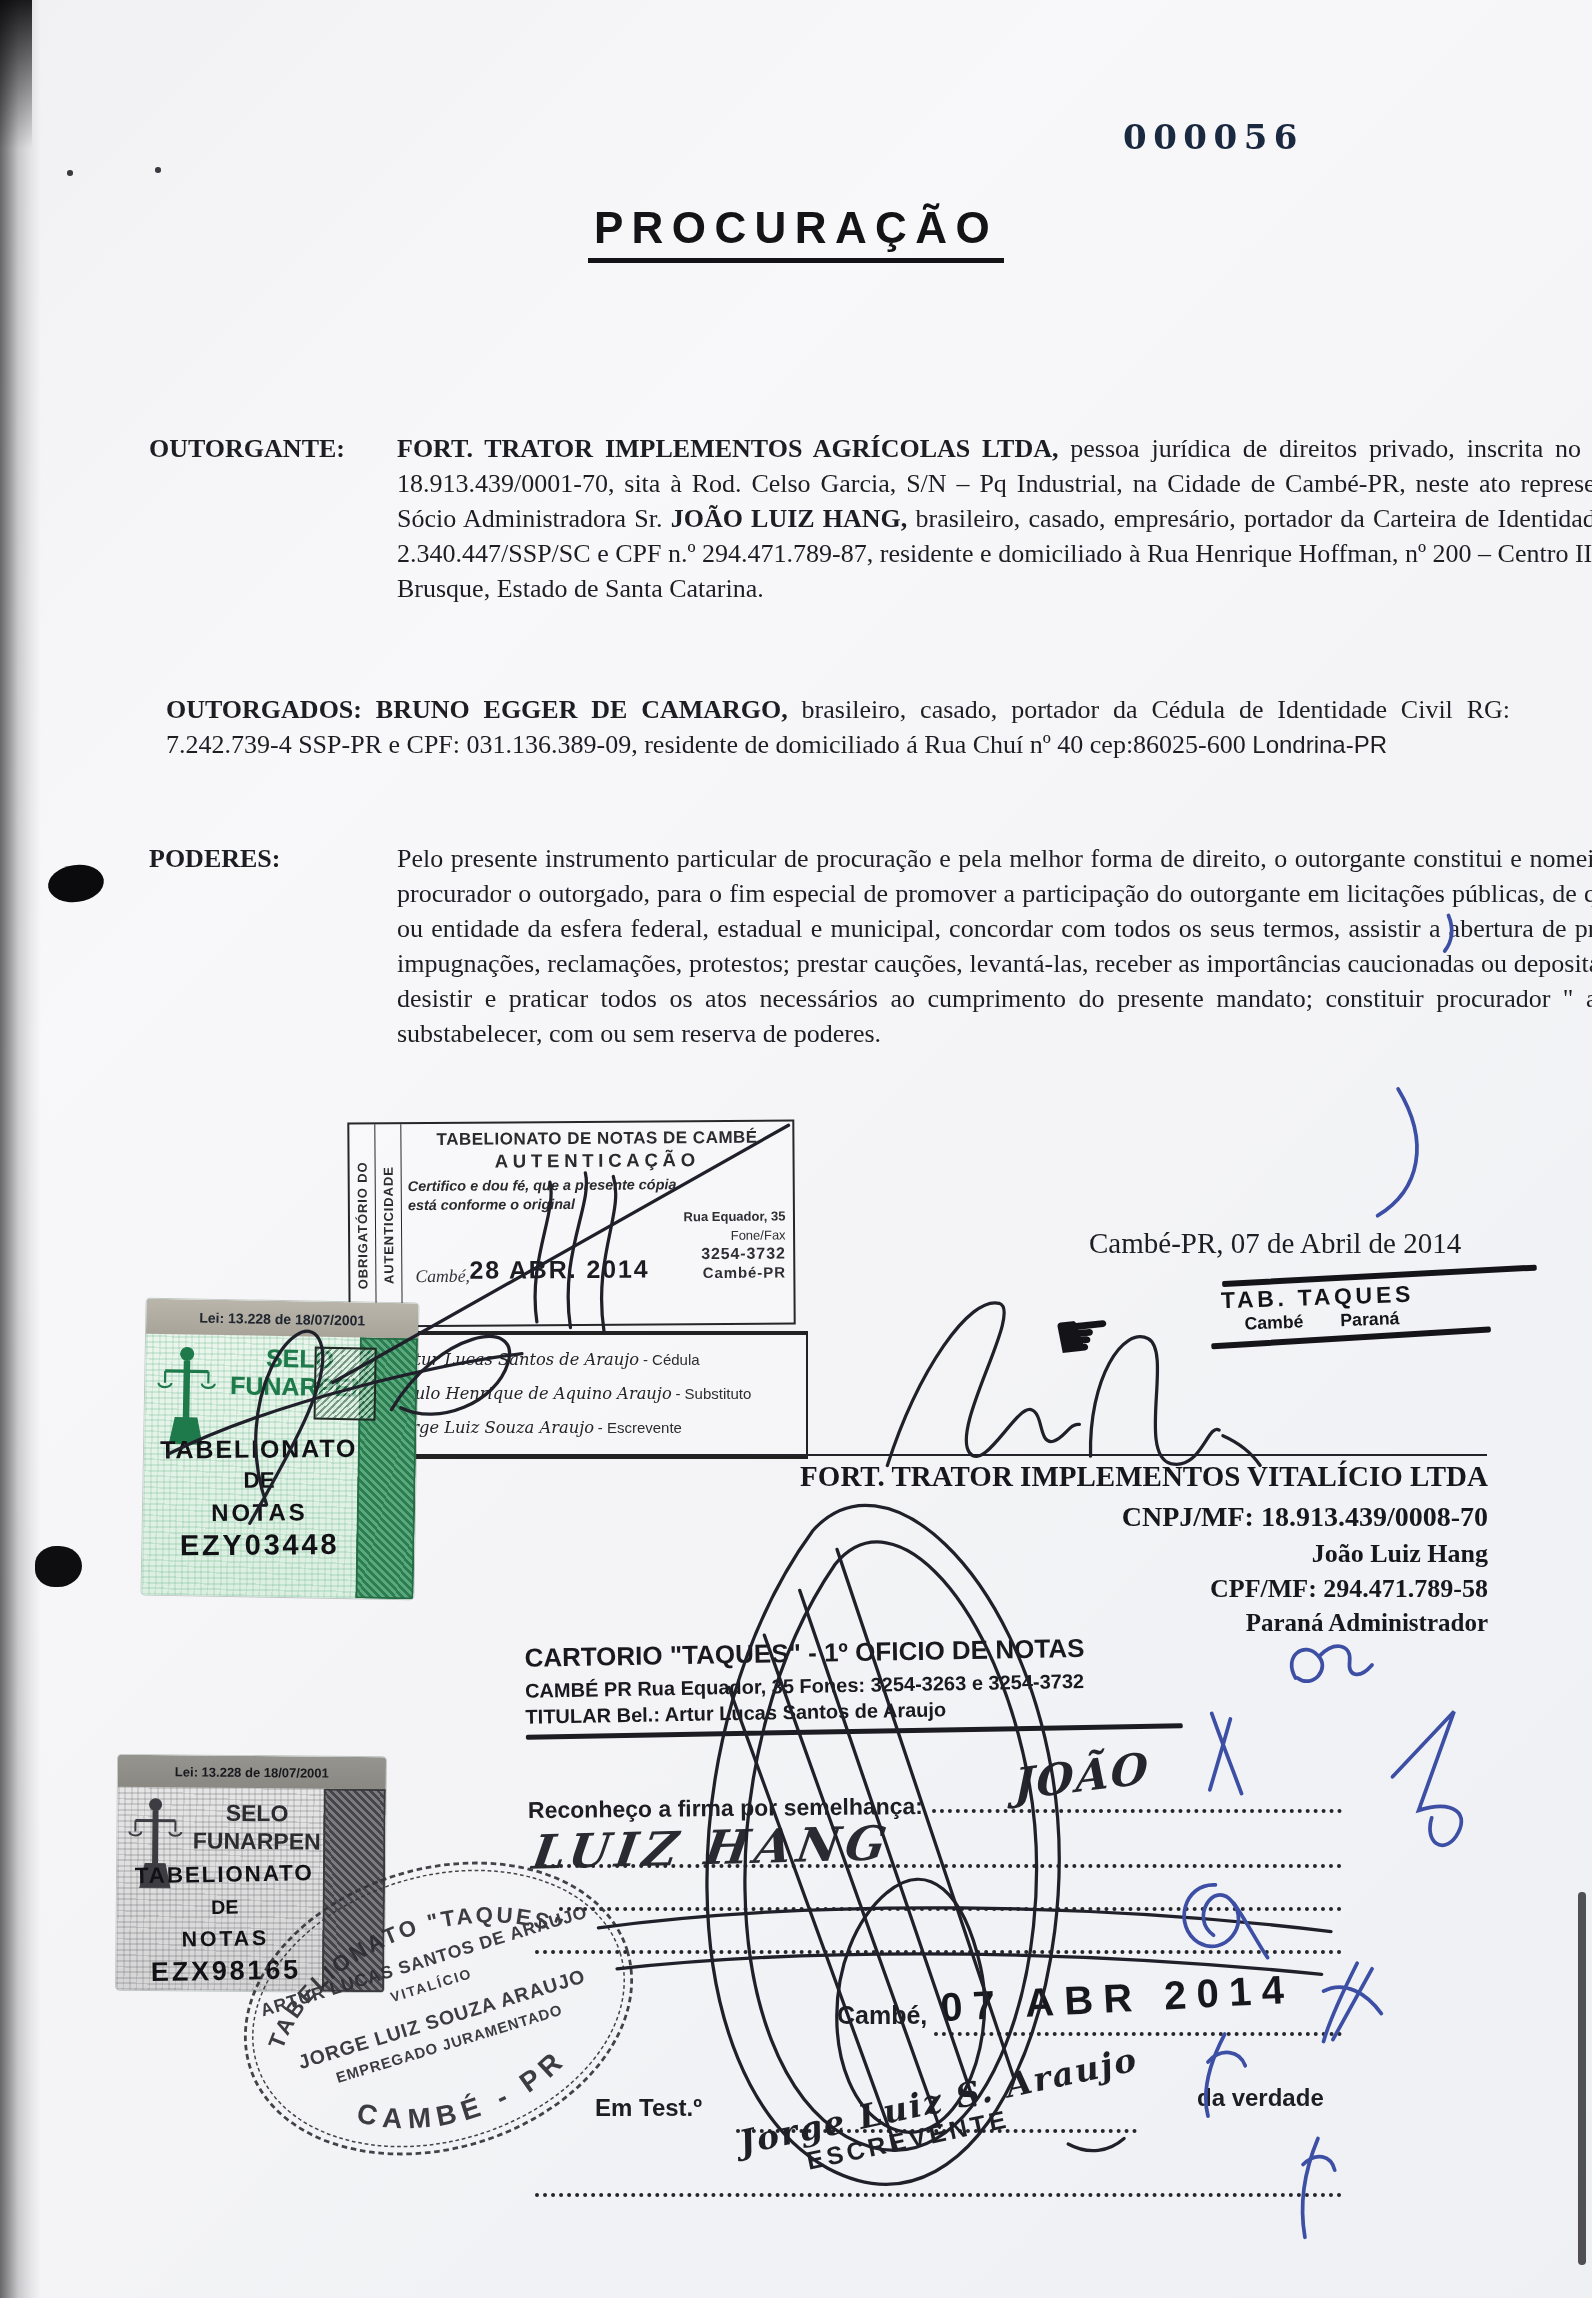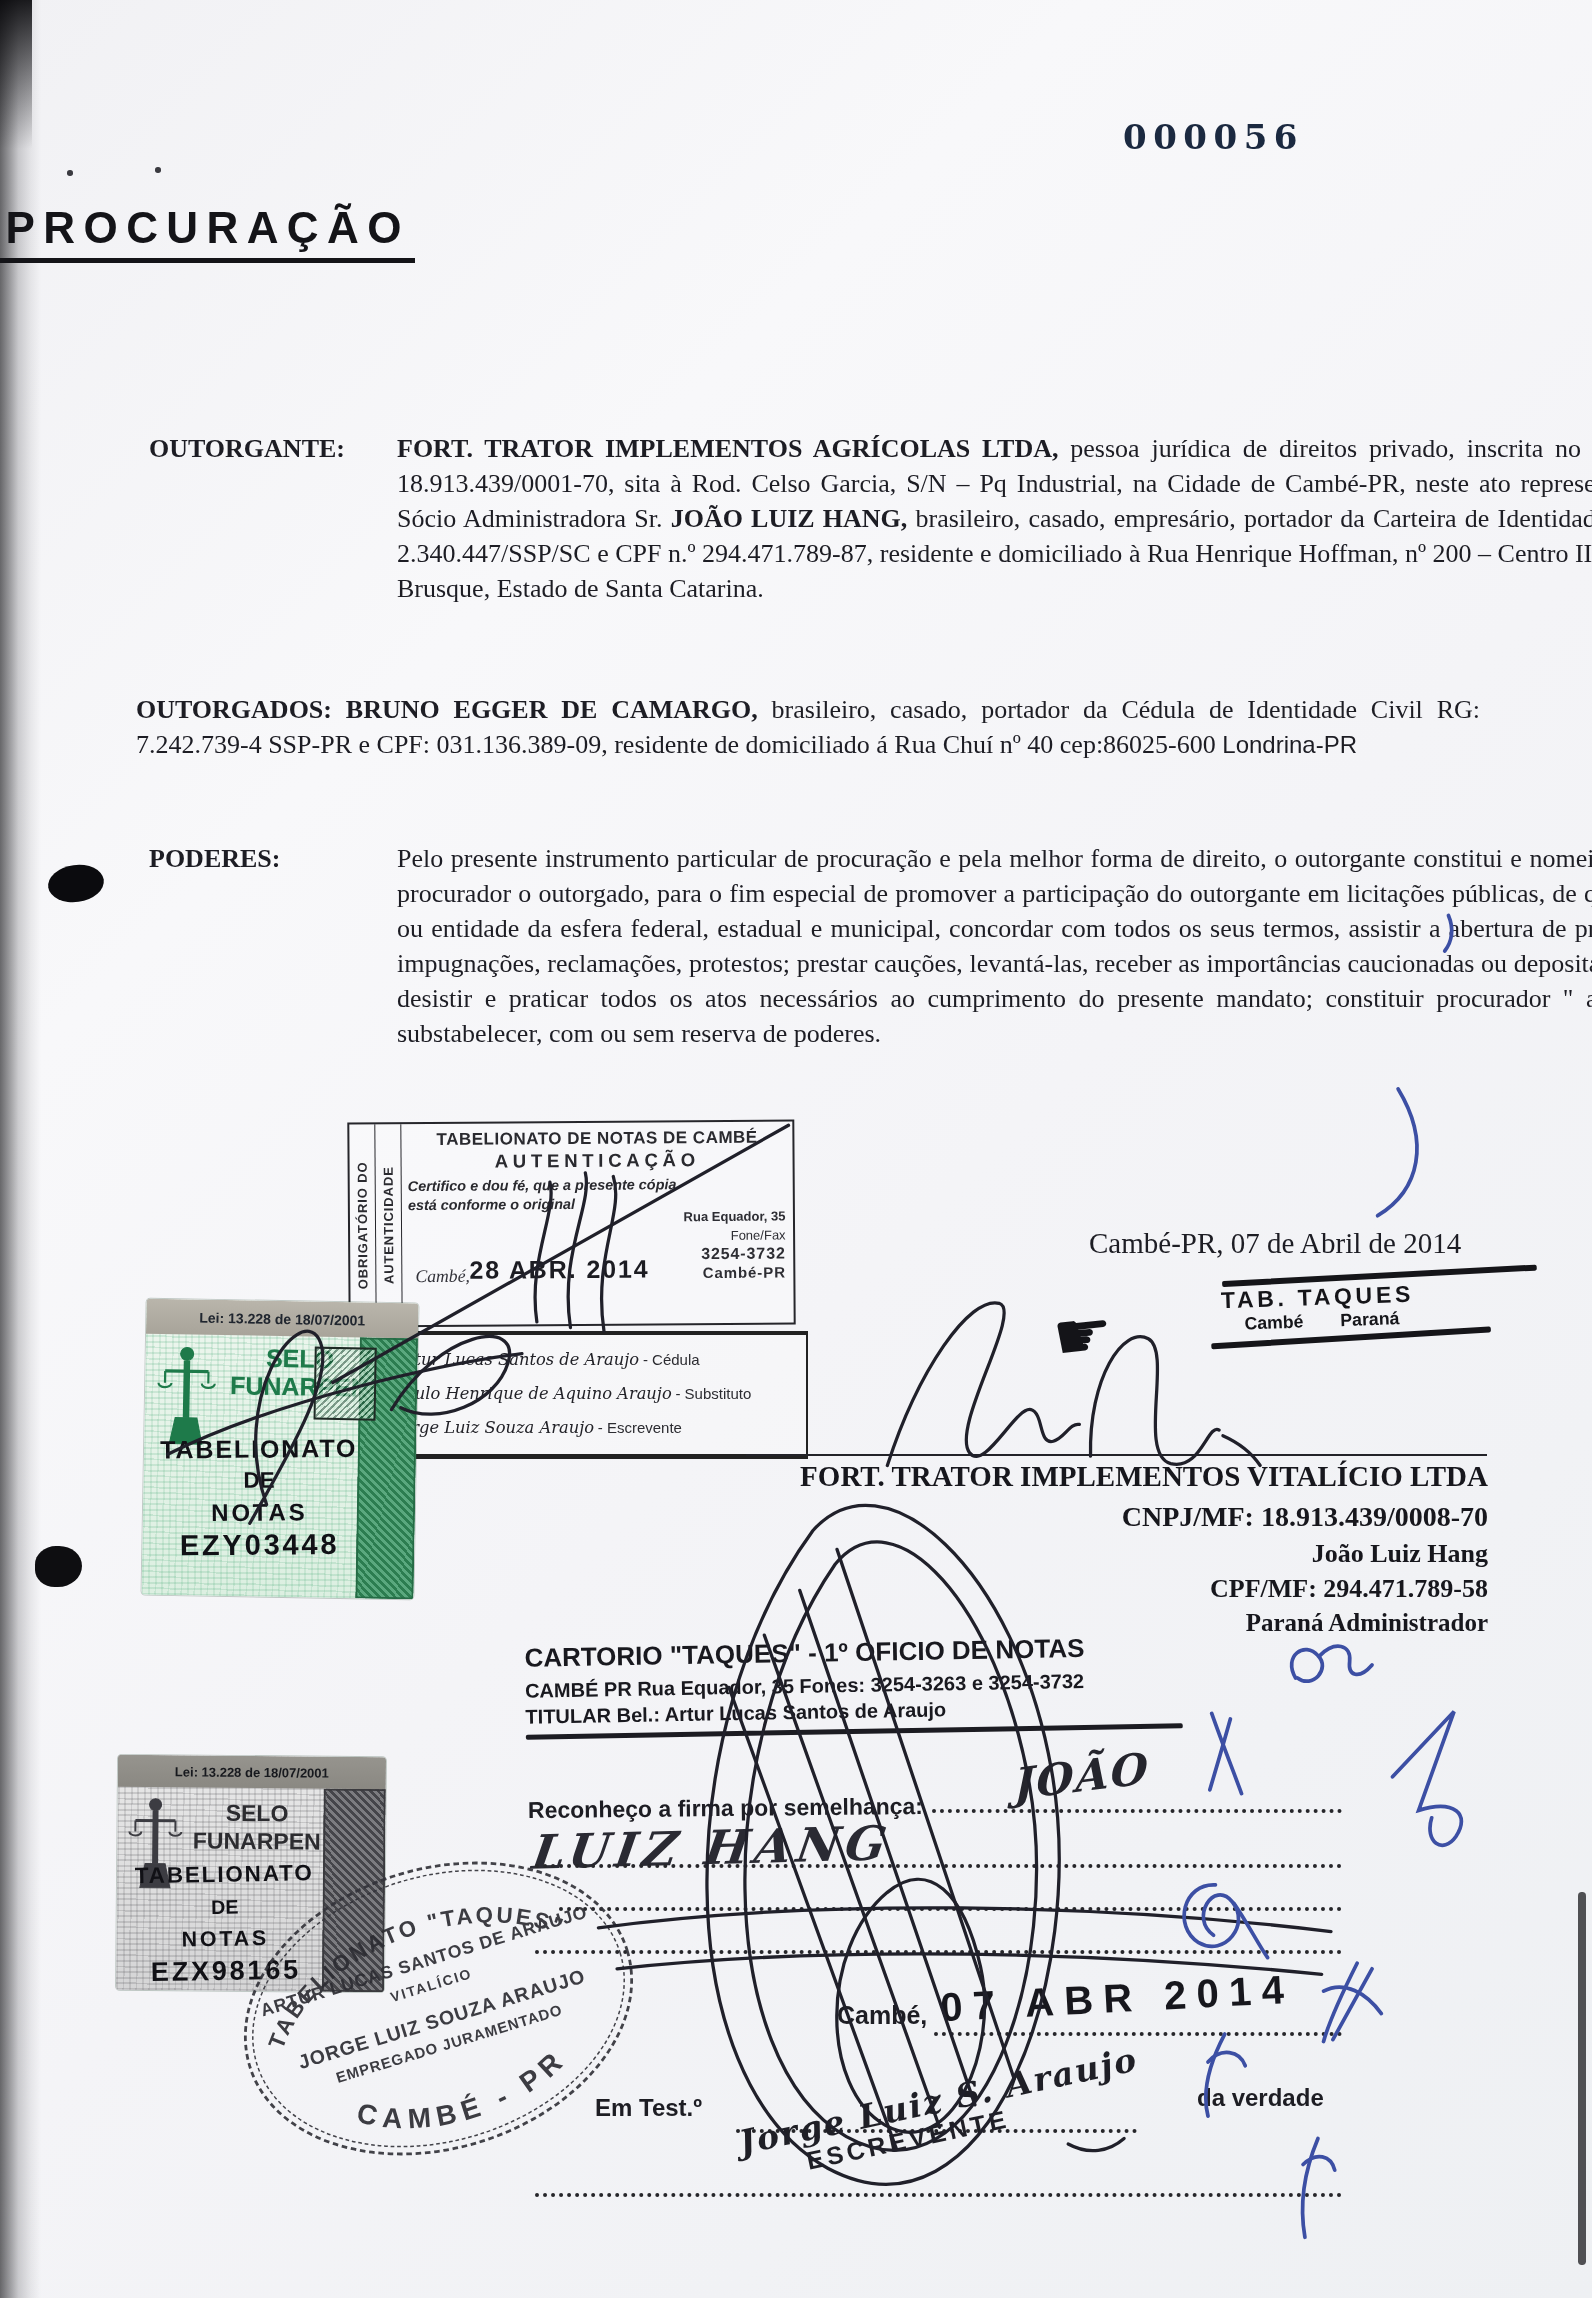--- a/index.html
+++ b/index.html
@@ -11,28 +11,28 @@
   .edge-left{left:0;top:0;width:41px;height:2299px;
     background:linear-gradient(to right,rgba(15,15,18,.62),rgba(90,90,95,.28) 45%,rgba(120,120,125,.12) 75%,transparent);}
   .edge-left-top{left:0;top:0;width:32px;height:149px;background:linear-gradient(to bottom,rgba(5,5,8,.9),transparent);}
   .edge-right{right:5.6px;top:1892px;width:8.4px;height:373px;background:rgba(25,25,30,.75);border-radius:3.7px;}
   .blob1{left:48px;top:865px;width:56px;height:37px;background:#0b0b0e;border-radius:50%;transform:rotate(-8deg);}
   .blob2{left:35px;top:1546px;width:47px;height:41px;background:#0e0e11;border-radius:48% 52% 55% 45%;}
   .speck{width:5.6px;height:5.6px;background:#3a3a40;border-radius:50%;}
   
   .stamp-number{left:1123px;top:117px;font-family:"DejaVu Serif",serif;font-weight:700;
     font-size:34px;letter-spacing:6.5px;color:#1b2940;}
-  .title-wrap{left:0;top:203px;width:1592px;text-align:left;}
+  .title-wrap{left:0;top:203px;width:1592px;text-align:center;}
   .title{display:inline-block;font-family:"Liberation Sans",sans-serif;font-weight:800;
     font-size:44px;letter-spacing:8.4px;color:#141418;border-bottom:5.6px solid #141418;padding:0 5.6px 4.7px 5.6px;}
   
   .hang{left:149px;width:1344px;font-size:26px;line-height:35px;text-align:justify;
     padding-left:248px;text-indent:-248px;box-sizing:content-box;}
   .hang .lbl{display:inline-block;width:248px;text-indent:0;font-weight:700;}
-  .full{left:136px;width:1344px;font-size:26px;line-height:35px;text-align:justify;}
+  .full{left:166px;width:1344px;font-size:26px;line-height:35px;text-align:justify;}
   .full .lbl{font-weight:700;}
   b{font-weight:700;}
   .sans-city{font-family:"Liberation Sans",sans-serif;font-size:24px;}
   
   .authbox{left:348px;top:1121px;width:443px;height:201px;border:2.8px solid #26262b;background:rgba(255,255,255,.25);transform:rotate(-.4deg);}
   .vstrip{position:absolute;left:0;top:0;bottom:0;width:52px;display:flex;}
   .vcol{height:100%;width:26px;border-right:1.9px solid #26262b;display:flex;align-items:center;justify-content:center;}
   .vtext{writing-mode:vertical-rl;transform:rotate(180deg);font-family:"Liberation Sans",sans-serif;
     font-weight:700;font-size:13px;letter-spacing:0.9px;color:#2b2b30;white-space:nowrap;}
   .auth-main{position:absolute;left:58px;top:5.6px;right:5.6px;font-family:"Liberation Sans",sans-serif;color:#2a2a2f;text-align:center;}

